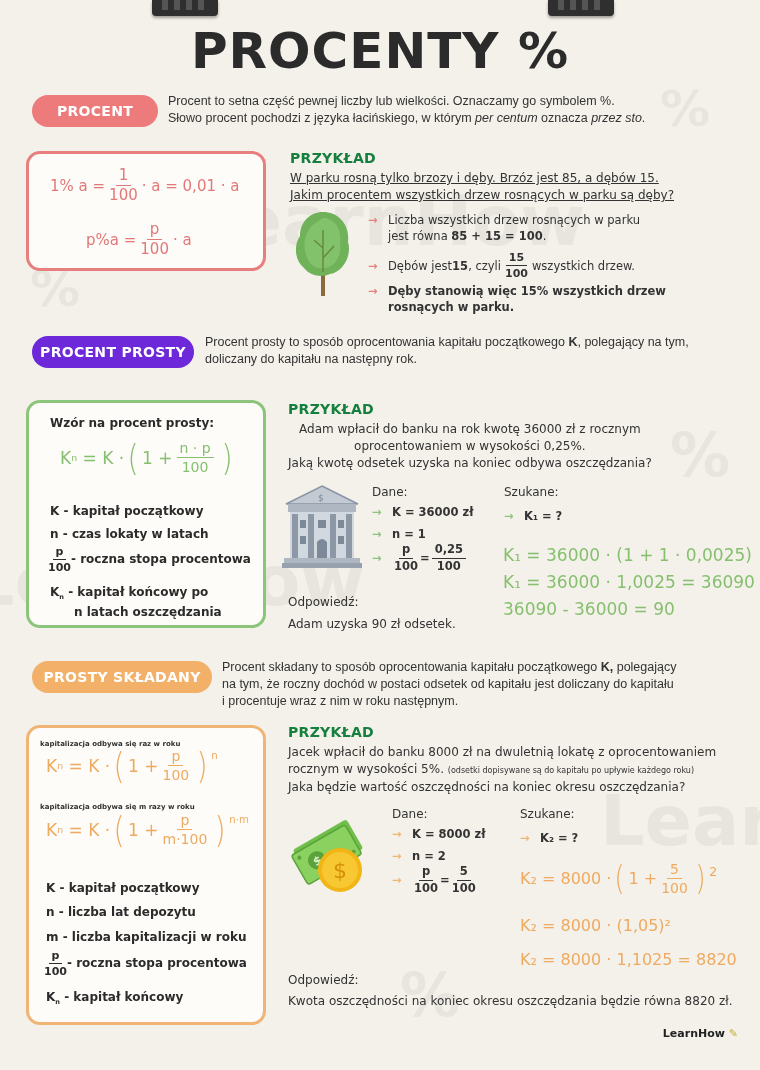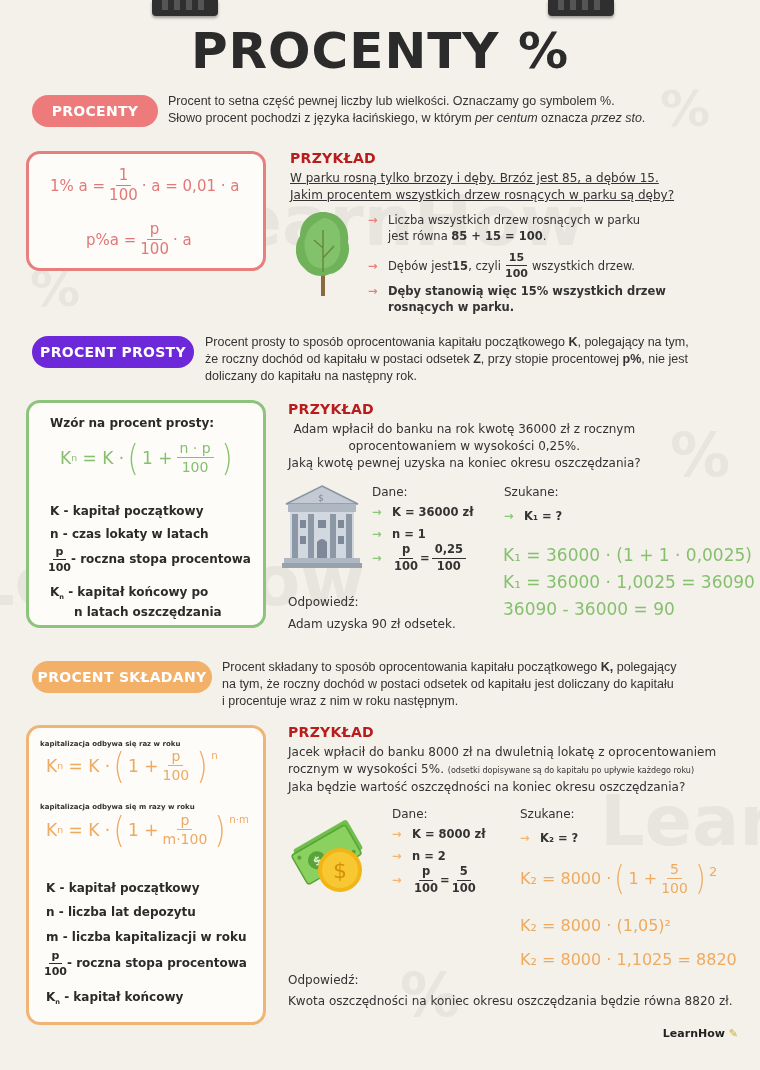--- a/index.html
+++ b/index.html
@@ -24,21 +24,21 @@
   .card.red { border-color: #e77f7f; }
   .card.green { border-color: #8cc47c; }
   .card.orange { border-color: #f0b474; }
   .formula { position: absolute; display: flex; align-items: center; font-family: "DejaVu Sans", sans-serif; white-space: nowrap; }
   .frac { display: inline-flex; flex-direction: column; align-items: center; margin: 0 4px; line-height: 1; }
   .frac .num { padding: 0 3px 2px; border-bottom: 1.5px solid currentColor; }
   .frac .den { padding-top: 2px; }
   .big-paren { font-size: 2.1em; line-height: 1; font-weight: 300; margin: 0 2px; transform: scaleX(.8); display: inline-block; }
   .sup { font-size: .6em; align-self: flex-start; margin-top: 2px; }
   .sub { font-size: .55em; vertical-align: sub; }
-  .section-h { position: absolute; font-size: 14px; font-weight: 700; font-family: "DejaVu Sans", sans-serif; color: #b91c1c; letter-spacing: .3px; }
+  .section-h { position: absolute; font-size: 14px; font-weight: 700; font-family: "DejaVu Sans", sans-serif; color: #15803d; letter-spacing: .3px; }
   .text { position: absolute; font-size: 12px; line-height: 17px; color: #333; font-family: "DejaVu Sans", sans-serif; }
   .list-item { position: absolute; display: flex; font-size: 11.5px; line-height: 16px; font-family: "DejaVu Sans", sans-serif; color: #333; }
   .arrow { width: 20px; flex: 0 0 20px; font-weight: 700; }
   .arrow.red { color: #e77f7f; }
   .arrow.green { color: #8cc47c; }
   .arrow.orange { color: #f0b474; }
   .legend { position: absolute; font-size: 12px; font-weight: 700; font-family: "DejaVu Sans", sans-serif; color: #2b2b2b; line-height: 15px; }
   .tiny { position: absolute; font-size: 7px; font-weight: 700; font-family: "DejaVu Sans", sans-serif; color: #333; }
   .green-t { color: #86c06f; }
   .red-t { color: #e27878; }
@@ -57,21 +57,21 @@
   <div class="watermark" style="left:190px;top:180px;font-size:70px;">LearnHow</div>
   <div class="watermark" style="left:-30px;top:540px;font-size:70px;">LearnHow</div>
   <div class="watermark" style="left:600px;top:780px;font-size:70px;">LearnHow</div>
   <div class="watermark" style="left:30px;top:260px;font-size:50px;">%</div>
   <div class="watermark" style="left:660px;top:80px;font-size:50px;">%</div>
   <div class="watermark" style="left:670px;top:420px;font-size:60px;">%</div>
   <div class="watermark" style="left:400px;top:960px;font-size:60px;">%</div>
 
   <h1 class="title">PROCENTY %</h1>
 
-  <div class="pill red" style="left:32px;top:95px;width:126px;">PROCENTY</div>
+  <div class="pill red" style="left:32px;top:95px;width:126px;">PROCENT</div>
   <div class="desc" style="left:168px;top:93px;width:560px;">
     <div>Procent to setna część pewnej liczby lub wielkości. Oznaczamy go symbolem %.</div>
     <div><span>Słowo procent pochodzi z języka łacińskiego, w którym </span><em>per centum</em><span> oznacza </span><em>przez sto</em><span>.</span></div>
   </div>
 
   <div class="card red" style="left:26px;top:151px;width:240px;height:120px;"></div>
   <div class="formula red-t" style="left:50px;top:168px;font-size:15px;">
     <span>1% a =</span>
     <span class="frac">
         <span class="num">1</span>
@@ -117,21 +117,20 @@
     <span> wszystkich drzew.</span>
   </div>
   <div class="list-item" style="left:368px;top:283px;width:320px;font-weight:700;">
     <span class="arrow red">→</span>
     <span><span>Dęby stanowią więc 15% wszystkich drzew</span><br><span>rosnących w parku.</span></span>
   </div>
 
   <div class="pill green" style="left:32px;top:336px;width:162px;">PROCENT PROSTY</div>
   <div class="desc" style="left:205px;top:334px;width:540px;">
     <div><span>Procent prosty to sposób oprocentowania kapitału początkowego </span><b>K</b><span>, polegający na tym,</span></div>
-    <div><span>że roczny dochód od kapitału w postaci odsetek </span><b>Z</b><span>, przy stopie procentowej </span><b>p%</b><span>, nie jest</span></div>
     <div>doliczany do kapitału na następny rok.</div>
   </div>
 
   <div class="card green" style="left:26px;top:400px;width:240px;height:228px;"></div>
   <div class="legend" style="left:50px;top:416px;">Wzór na procent prosty:</div>
   <div class="formula green-t" style="left:60px;top:440px;font-size:17px;">
     <span>K</span><span class="sub">n</span>&nbsp;<span>= K ·</span>
     <span class="big-paren">(</span><span>1 +</span>
     <span class="frac" style="font-size:14px;">
         <span class="num">n · p</span>
@@ -150,21 +149,21 @@
   </div>
   <div class="legend" style="left:50px;top:585px;">
     <span>K</span><span class="sub">n</span><span> - kapitał końcowy po</span><br>
     <span style="padding-left:24px;">n latach oszczędzania</span>
   </div>
 
   <div class="section-h" style="left:288px;top:401px;">PRZYKŁAD</div>
   <div class="text" style="left:288px;top:421px;text-align:center;">
     <div>Adam wpłacił do banku na rok kwotę 36000 zł z rocznym</div>
     <div>oprocentowaniem w wysokości 0,25%.</div>
-    <div>Jaką kwotę pewnej uzyska na koniec okresu oszczędzania?</div>
+    <div>Jaką kwotę odsetek uzyska na koniec odbywa oszczędzania?</div>
   </div>
 
   <svg style="position:absolute;left:282px;top:484px;" width="80" height="86" viewBox="0 0 80 86">
     <path d="M40 2 L76 20 L4 20 Z" fill="#c3cad4" stroke="#8a95a3" stroke-width="1.5"></path>
     <text x="36" y="17" font-size="9" fill="#7a8594" font-family="DejaVu Sans">$</text>
     <rect x="6" y="20" width="68" height="8" fill="#aeb7c2"></rect>
     <rect x="8" y="28" width="64" height="46" fill="#d2d8df"></rect>
     <g fill="#8d98a7">
         <rect x="10" y="30" width="6" height="44"></rect>
         <rect x="26" y="30" width="6" height="44"></rect>
@@ -209,21 +208,21 @@
       <span>K₁ = ?</span>
     </div>
 
   <div class="formula green-t" style="left:503px;top:545px;font-size:17px;">K₁ = 36000 · (1 + 1 · 0,0025)</div>
   <div class="formula green-t" style="left:503px;top:572px;font-size:17px;">K₁ = 36000 · 1,0025 = 36090</div>
   <div class="formula green-t" style="left:503px;top:599px;font-size:17px;">36090 - 36000 = 90</div>
 
   <div class="text" style="left:288px;top:594px;">Odpowiedź:</div>
   <div class="text" style="left:288px;top:616px;">Adam uzyska 90 zł odsetek.</div>
 
-  <div class="pill orange" style="left:32px;top:661px;width:180px;">PROCENT SKŁADANY</div>
+  <div class="pill orange" style="left:32px;top:661px;width:180px;">PROSTY SKŁADANY</div>
   <div class="desc" style="left:222px;top:659px;width:520px;">
     <div><span>Procent składany to sposób oprocentowania kapitału początkowego </span><b>K,</b><span> polegający</span></div>
     <div>na tym, że roczny dochód w postaci odsetek od kapitału jest doliczany do kapitału</div>
     <div>i procentuje wraz z nim w roku następnym.</div>
   </div>
 
   <div class="card orange" style="left:26px;top:725px;width:240px;height:300px;"></div>
   <div class="tiny" style="left:40px;top:740px;">kapitalizacja odbywa się raz w roku</div>
   <div class="formula orange-t" style="left:46px;top:748px;font-size:17px;">
     <span>K</span><span class="sub">n</span>&nbsp;<span>= K ·</span>

